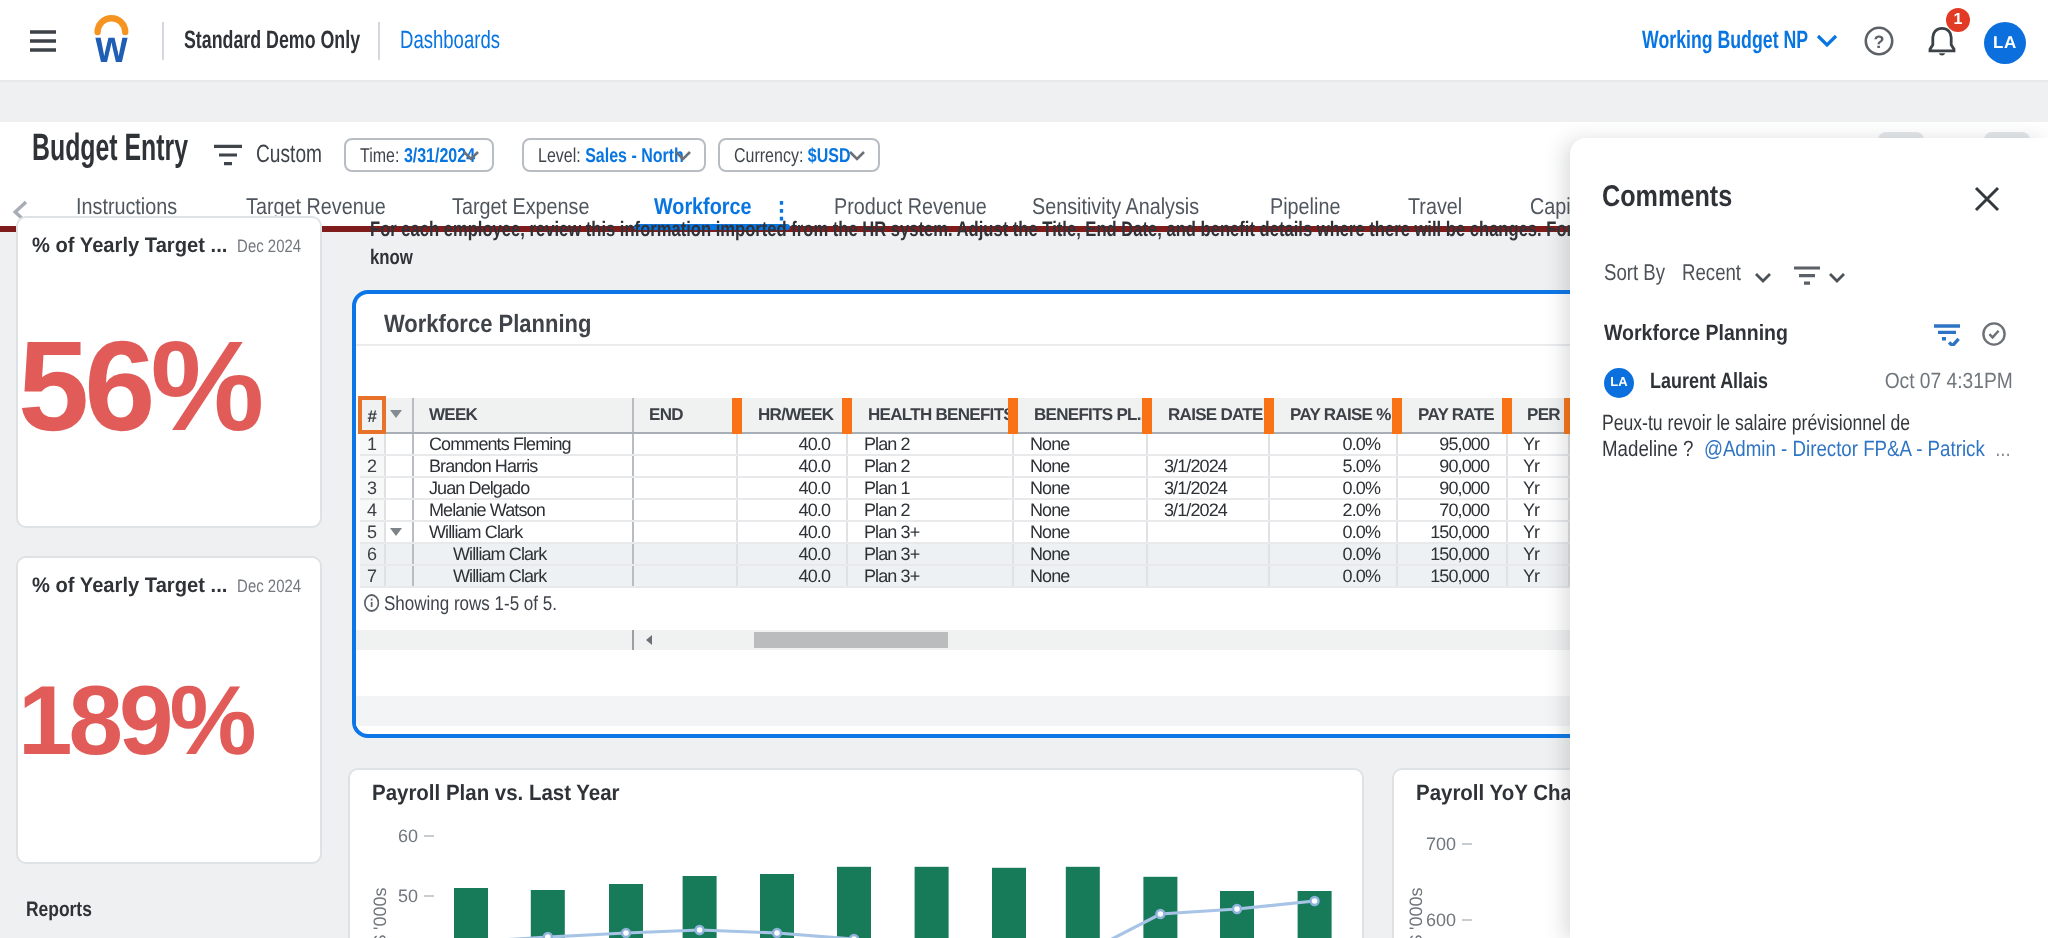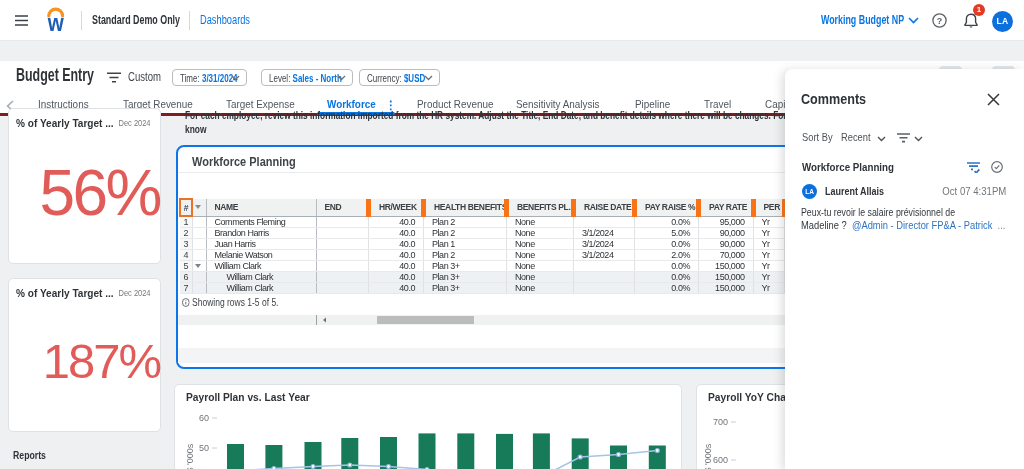--- a/index.html
+++ b/index.html
@@ -19,21 +19,21 @@
 .pill { position:absolute; top:8px; height:17px; border:1px solid #b7bdc3; border-radius:4px; background:#fff; font-size:10px; color:#3f444a; }
 .pill b { color:#0875e1; font-weight:bold; }
 .pill .tx { position:absolute; left:7px; top:3px; line-height:11px; transform-origin:0 50%; white-space:nowrap; transform:scaleX(.8); }
 .pill svg { position:absolute; right:6px; top:5px; }
 .tab { position:absolute; top:37px; font-size:11.5px; color:#4f565e; white-space:nowrap; transform-origin:0 50%; transform:scaleX(.86); }
 
 
 .card { position:absolute; background:#fff; border:1px solid #dfe2e5; border-radius:5px; }
 .kpi-title { position:absolute; left:7px; top:8px; font-size:10.5px; font-weight:bold; color:#2f3338; transform-origin:0 50%; transform:scaleX(.96); white-space:nowrap; }
 .kpi-date { position:absolute; right:9px; top:9px; font-size:9px; color:#73787e; transform-origin:100% 50%; transform:scaleX(.83); white-space:nowrap; }
-.kpi-val { position:absolute; left:0; width:100%; text-align:right; font-weight:normal; color:#e15c59; letter-spacing:-1px; }
+.kpi-val { position:absolute; left:0; width:100%; text-align:left; font-weight:bold; color:#e15c59; letter-spacing:-1px; }
 
 
 #wfpanel { left:176px; top:145px; width:840px; height:224px; background:#fff; border:2px solid #0c76e8; border-radius:8px; }
 #wftitle { left:14px; top:8px; font-size:12.5px; font-weight:bold; color:#3f444a; transform-origin:0 50%; transform:scaleX(.88); white-space:nowrap; }
 #wfdivider { left:0px; top:25px; width:836px; height:1px; background:#e9ebed; }
 
 
 #grid { left:1px; top:51px; font-size:9px; letter-spacing:-0.45px; color:#2e3236; }
 #grid table { border-collapse:collapse; table-layout:fixed; width:649px; }
 #grid th { background:#f0f1f1; font-weight:bold; color:#3c4147; height:17px; font-size:8.5px; letter-spacing:-0.35px; border-right:5px solid #f97316; border-bottom:1px solid #a9afb6; padding:0 8px; white-space:nowrap; overflow:hidden; }
@@ -177,21 +177,21 @@
 </div>
 
 <div class="card" style="left:8px;top:108px;width:153px;height:156px;">
   <div class="kpi-title">% of Yearly Target ...</div>
   <div class="kpi-date">Dec 2024</div>
   <div class="kpi-val" style="top:47px;font-size:64px;letter-spacing:-2.5px;">56%</div>
 </div>
 <div class="card" style="left:8px;top:278px;width:153px;height:154px;">
   <div class="kpi-title">% of Yearly Target ...</div>
   <div class="kpi-date">Dec 2024</div>
-  <div class="kpi-val" style="top:54px;font-size:49px;letter-spacing:-2px;">187%</div>
+  <div class="kpi-val" style="top:54px;font-size:49px;letter-spacing:-2px;">189%</div>
 </div>
 <div class="abs cx" style="left:13px;top:449px;font-size:10.5px;font-weight:bold;color:#2f3338;transform:scaleX(.83);">Reports</div>
 
 <div class="abs cx" style="left:185px;top:109px;font-size:10.5px;font-weight:bold;color:#2f3338;transform:scaleX(.79);">For each employee, review this information imported from the HR system. Adjust the Title, End Date, and benefit details where there will be changes. For new hires, please let us</div>
 <div class="abs cx" style="left:185px;top:123px;font-size:10.5px;font-weight:bold;color:#2f3338;transform:scaleX(.8);">know</div>
 
 <div class="abs" id="wfpanel">
   <div class="abs" id="wftitle">Workforce Planning</div>
   <div class="abs" id="wfdivider"></div>
   <div class="abs" id="grid">
@@ -211,21 +211,21 @@
           <col style="width:45px">
       </colgroup>
       <tbody>
           <tr>
         <th class="ctr" style="border:2px solid #e8722a;">#</th>
         <th class="ctr fz">
               <svg width="6" height="4" viewBox="0 0 6 4">
                 <path d="M0 0h6L3 4z" fill="#848b91"></path>
               </svg>
             </th>
-        <th class="fz" style="text-align:left">NAME</th>
+        <th class="fz" style="text-align:left">WEEK</th>
         <th style="text-align:left">END</th>
         <th class="num">HR/WEEK</th>
         <th style="text-align:left">HEALTH BENEFITS</th>
         <th style="text-align:left">BENEFITS PL...</th>
         <th style="text-align:left">RAISE DATE</th>
         <th class="num">PAY RAISE %</th>
         <th class="num">PAY RATE</th>
         <th style="text-align:right">PER</th>
         <th style="text-align:left"></th>
       </tr>
@@ -253,21 +253,21 @@
             <td>None</td>
             <td>3/1/2024</td>
             <td class="num">5.0%</td>
             <td class="num">90,000</td>
             <td>Yr</td>
             <td></td>
           </tr>
       <tr>
             <td class="rowno">3</td>
             <td class="fz"></td>
-            <td class="fz">Juan Harris</td>
+            <td class="fz">Juan Delgado</td>
             <td></td>
             <td class="num">40.0</td>
             <td>Plan 1</td>
             <td>None</td>
             <td>3/1/2024</td>
             <td class="num">0.0%</td>
             <td class="num">90,000</td>
             <td>Yr</td>
             <td></td>
           </tr>

